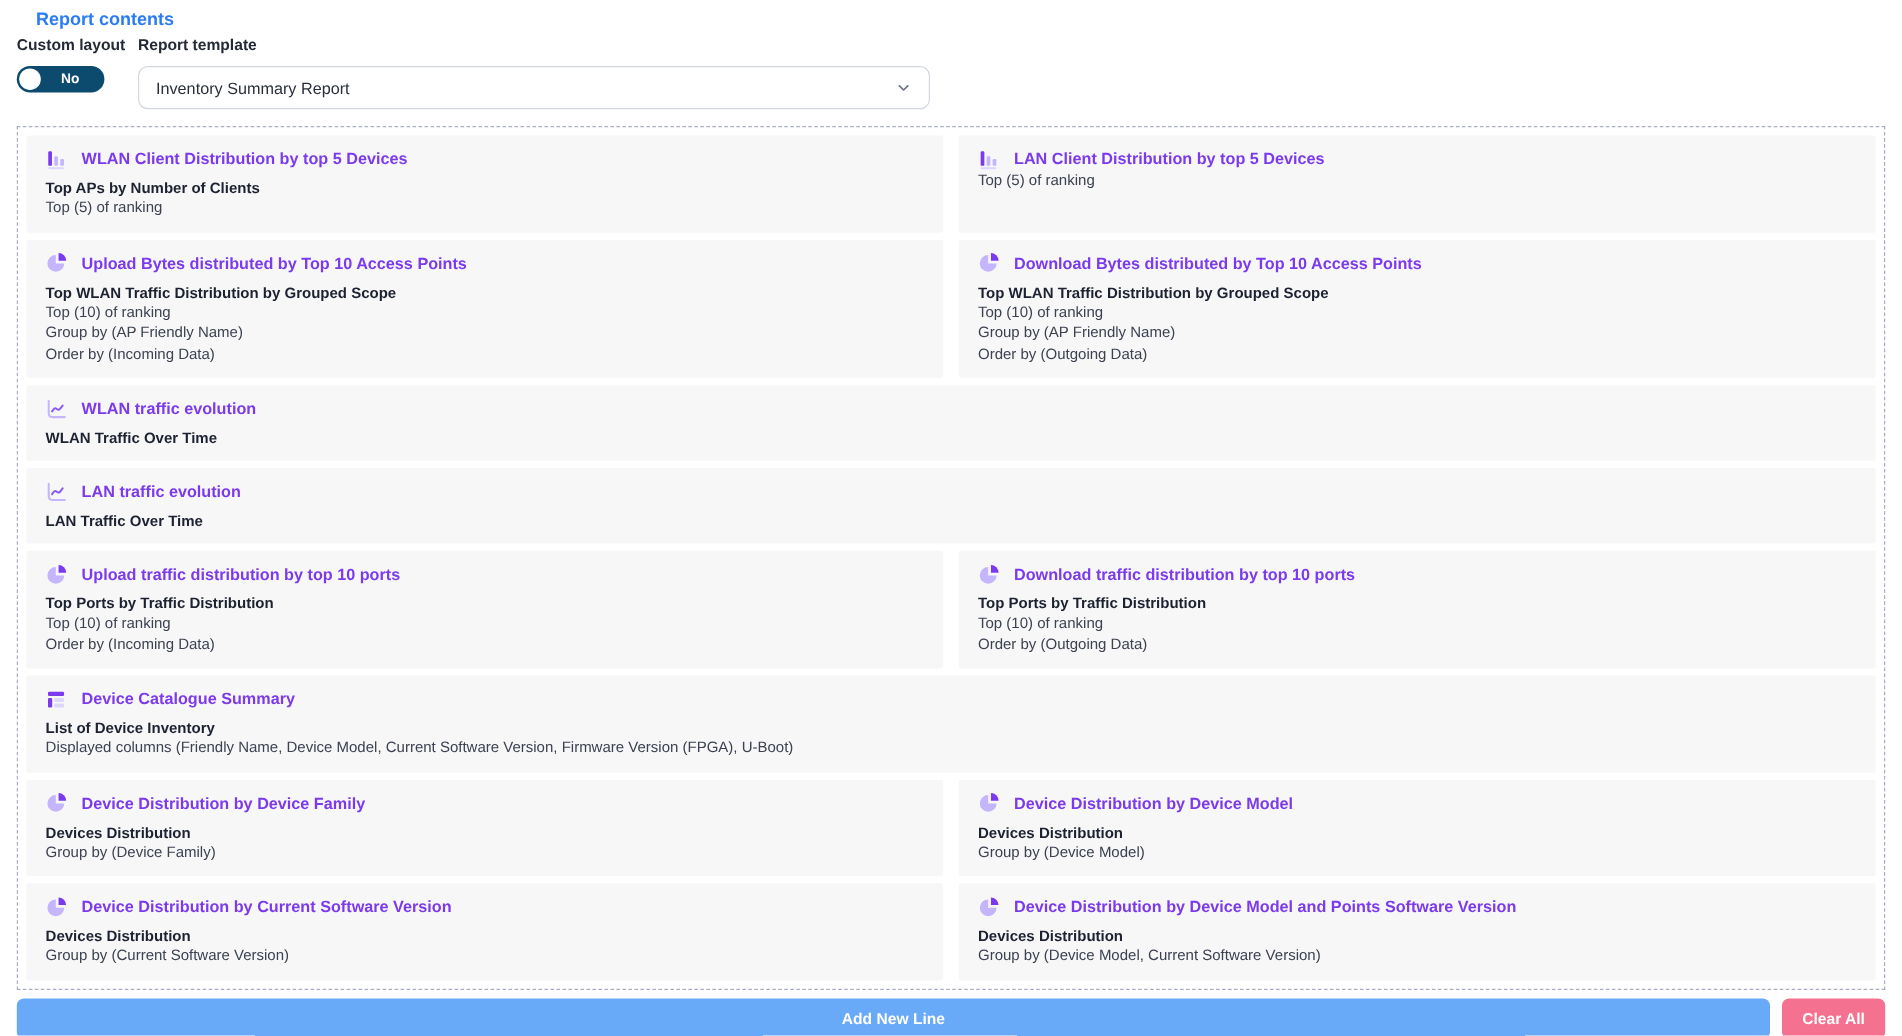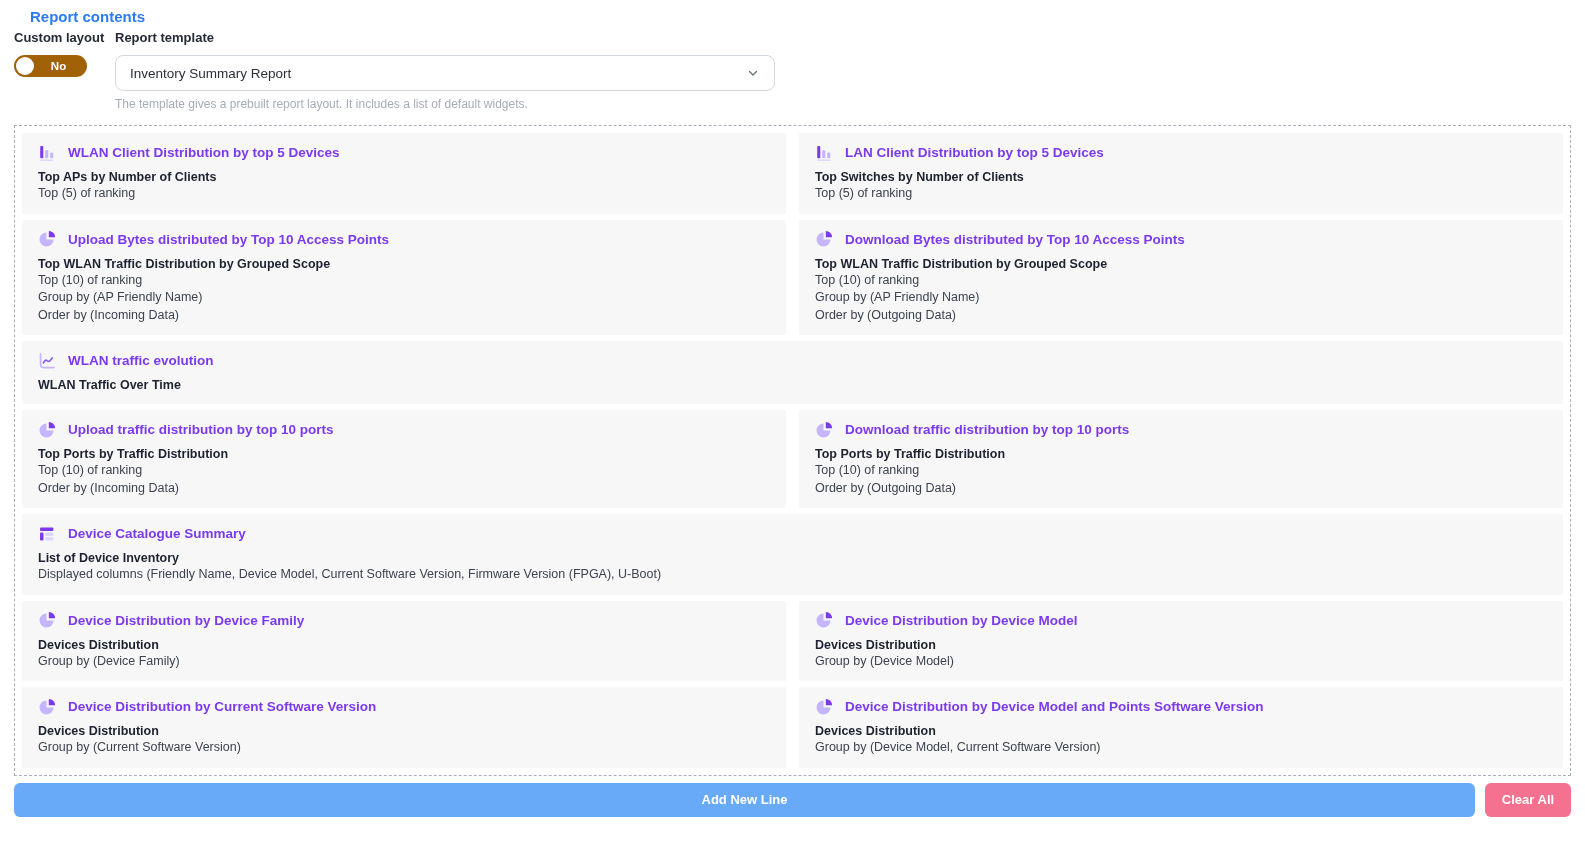--- a/index.html
+++ b/index.html
@@ -27,21 +27,21 @@
     margin-left: 16px;
   }
   
   .controls { display: flex; margin-top: 4px; }
   .col-custom-layout { width: 101px; }
   .col-template { width: 660px; }
   .control-label { font-size: 13px; font-weight: 600; color: #242a35; line-height: 15px; }
   .toggle {
     margin-top: 10px;
     width: 73px; height: 22px;
-    background: #a16207; border-radius: 11px;
+    background: #0c4a6e; border-radius: 11px;
     position: relative; display: flex; align-items: center;
     cursor: pointer;
   }
   .toggle-knob {
     position: absolute; left: 2px; top: 2px;
     width: 18px; height: 18px; border-radius: 50%;
     background: #ffffff;
   }
   .toggle-text {
     flex: 1; text-align: center; padding-left: 16px;
@@ -110,21 +110,20 @@
   <div class="col-template">
     <div class="control-label">Report template</div>
     <div class="select-box">
       <span>Inventory Summary Report</span>
       <span class="chevron">
         <svg width="14" height="14" viewBox="0 0 14 14" fill="none">
             <path d="M3.5 5.5 L7 9 L10.5 5.5" stroke="#6b7280" stroke-width="1.4" stroke-linecap="round" stroke-linejoin="round"></path>
           </svg>
       </span>
     </div>
-    <div class="helper-text">The template gives a prebuilt report layout. It includes a list of default widgets.</div>
   </div>
 </div>
 
 <div class="widgets-container">
     <div class="widget-row">
       <div class="card">
     <div class="card-title-row">
       <span class="icon">
             <svg viewBox="0 0 18 18">
               <rect x="2.2" y="2" width="3.1" height="12.2" rx="1" fill="#7c3aed"></rect>
@@ -145,21 +144,20 @@
       <span class="icon">
             <svg viewBox="0 0 18 18">
               <rect x="2.2" y="2" width="3.1" height="12.2" rx="1" fill="#7c3aed"></rect>
               <rect x="7.2" y="6.2" width="3.1" height="8" rx="1" fill="#c4b5fd"></rect>
               <rect x="12.2" y="8.6" width="3.1" height="5.6" rx="1" fill="#c4b5fd"></rect>
               <rect x="2.2" y="15.4" width="13.1" height="1.6" rx="0.8" fill="#ddd6fe"></rect>
             </svg>
           </span>
       <a class="card-title">LAN Client Distribution by top 5 Devices</a>
     </div>
-    <div class="card-subtitle">Top Switches by Number of Clients</div>
     <div class="card-lines">
           <div class="card-line">Top (5) of ranking</div>
         </div>
   </div>
     </div>
     <div class="widget-row">
       <div class="card">
     <div class="card-title-row">
       <span class="icon">
             <svg viewBox="0 0 18 18">
@@ -199,20 +197,35 @@
     <div class="card-title-row">
       <span class="icon">
             <svg viewBox="0 0 18 18" fill="none">
               <path d="M2.6 2.2 V12.4 Q2.6 15.6 5.8 15.6 H16" stroke="#c4b5fd" stroke-width="1.7" stroke-linecap="round"></path>
               <path d="M5.4 10.8 C6.8 8.6 7.8 7.6 9 8.6 C10.2 9.6 11 10 12 8.8 L14.2 6" stroke="#8b5cf6" stroke-width="1.7" stroke-linecap="round"></path>
             </svg>
           </span>
       <a class="card-title">WLAN traffic evolution</a>
     </div>
     <div class="card-subtitle">WLAN Traffic Over Time</div>
+    <div class="card-lines"></div>
+  </div>
+    </div>
+    <div class="widget-row">
+      <div class="card">
+    <div class="card-title-row">
+      <span class="icon">
+            <svg viewBox="0 0 18 18" fill="none">
+              <path d="M2.6 2.2 V12.4 Q2.6 15.6 5.8 15.6 H16" stroke="#c4b5fd" stroke-width="1.7" stroke-linecap="round"></path>
+              <path d="M5.4 10.8 C6.8 8.6 7.8 7.6 9 8.6 C10.2 9.6 11 10 12 8.8 L14.2 6" stroke="#8b5cf6" stroke-width="1.7" stroke-linecap="round"></path>
+            </svg>
+          </span>
+      <a class="card-title">LAN traffic evolution</a>
+    </div>
+    <div class="card-subtitle">LAN Traffic Over Time</div>
     <div class="card-lines"></div>
   </div>
     </div>
     <div class="widget-row">
       <div class="card">
     <div class="card-title-row">
       <span class="icon">
             <svg viewBox="0 0 18 18">
               <path d="M15.5 9.5 A7 7 0 1 1 8.5 2.5 L8.5 9.5 Z" fill="#c4b5fd"></path>
               <path d="M10.8 7.2 L10.8 0.9 A6.3 6.3 0 0 1 17.1 7.2 Z" fill="#7c3aed"></path>

